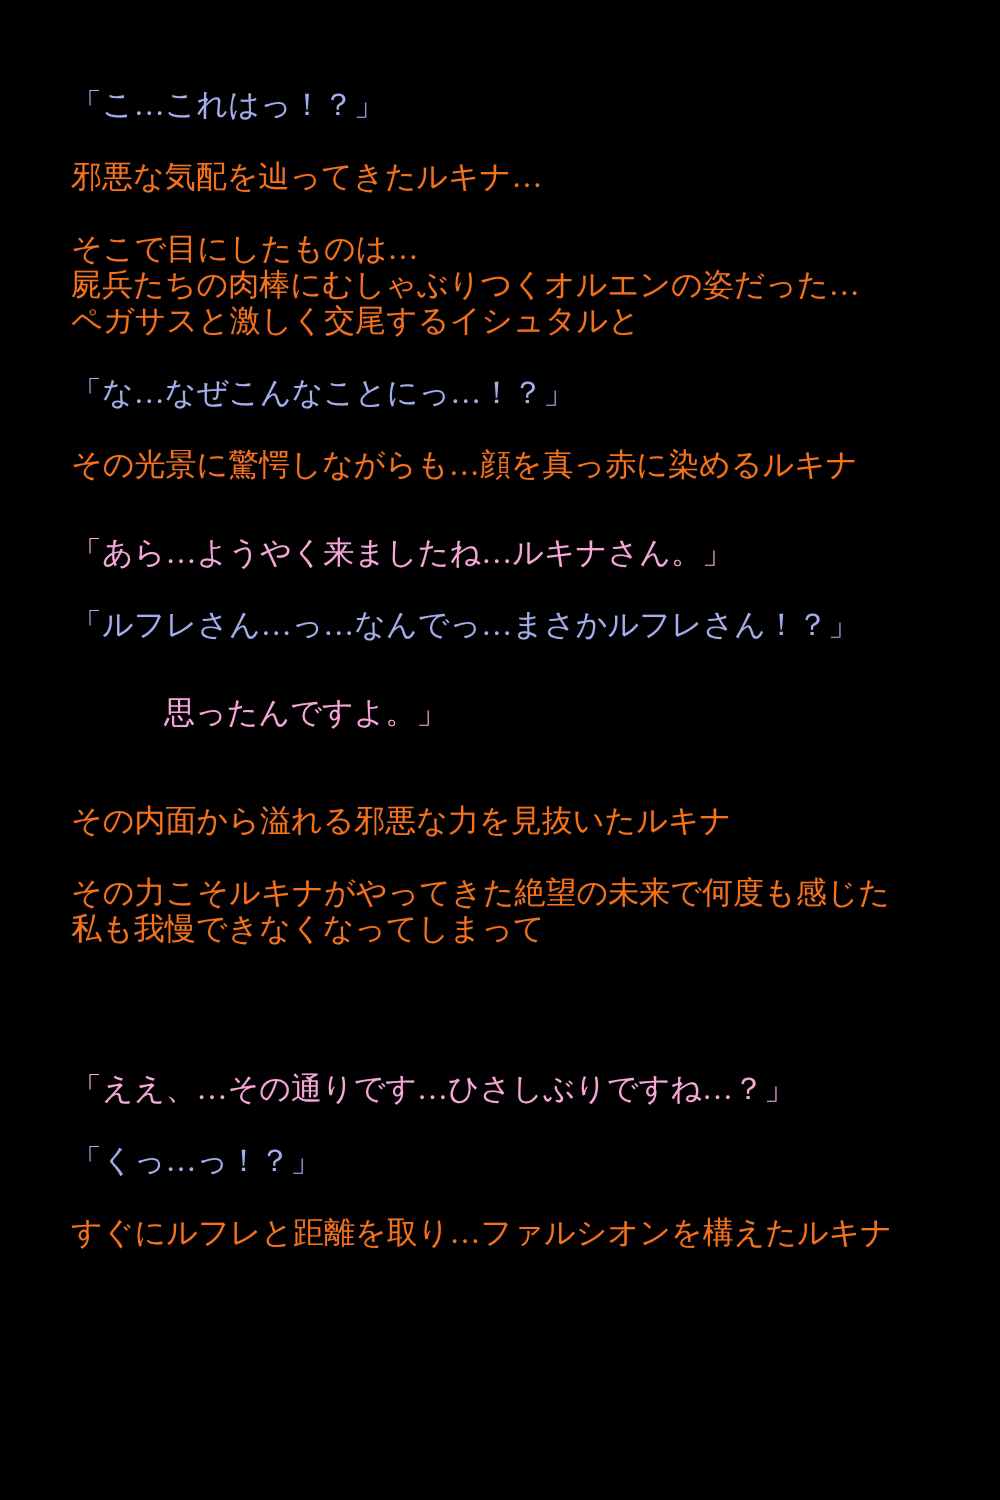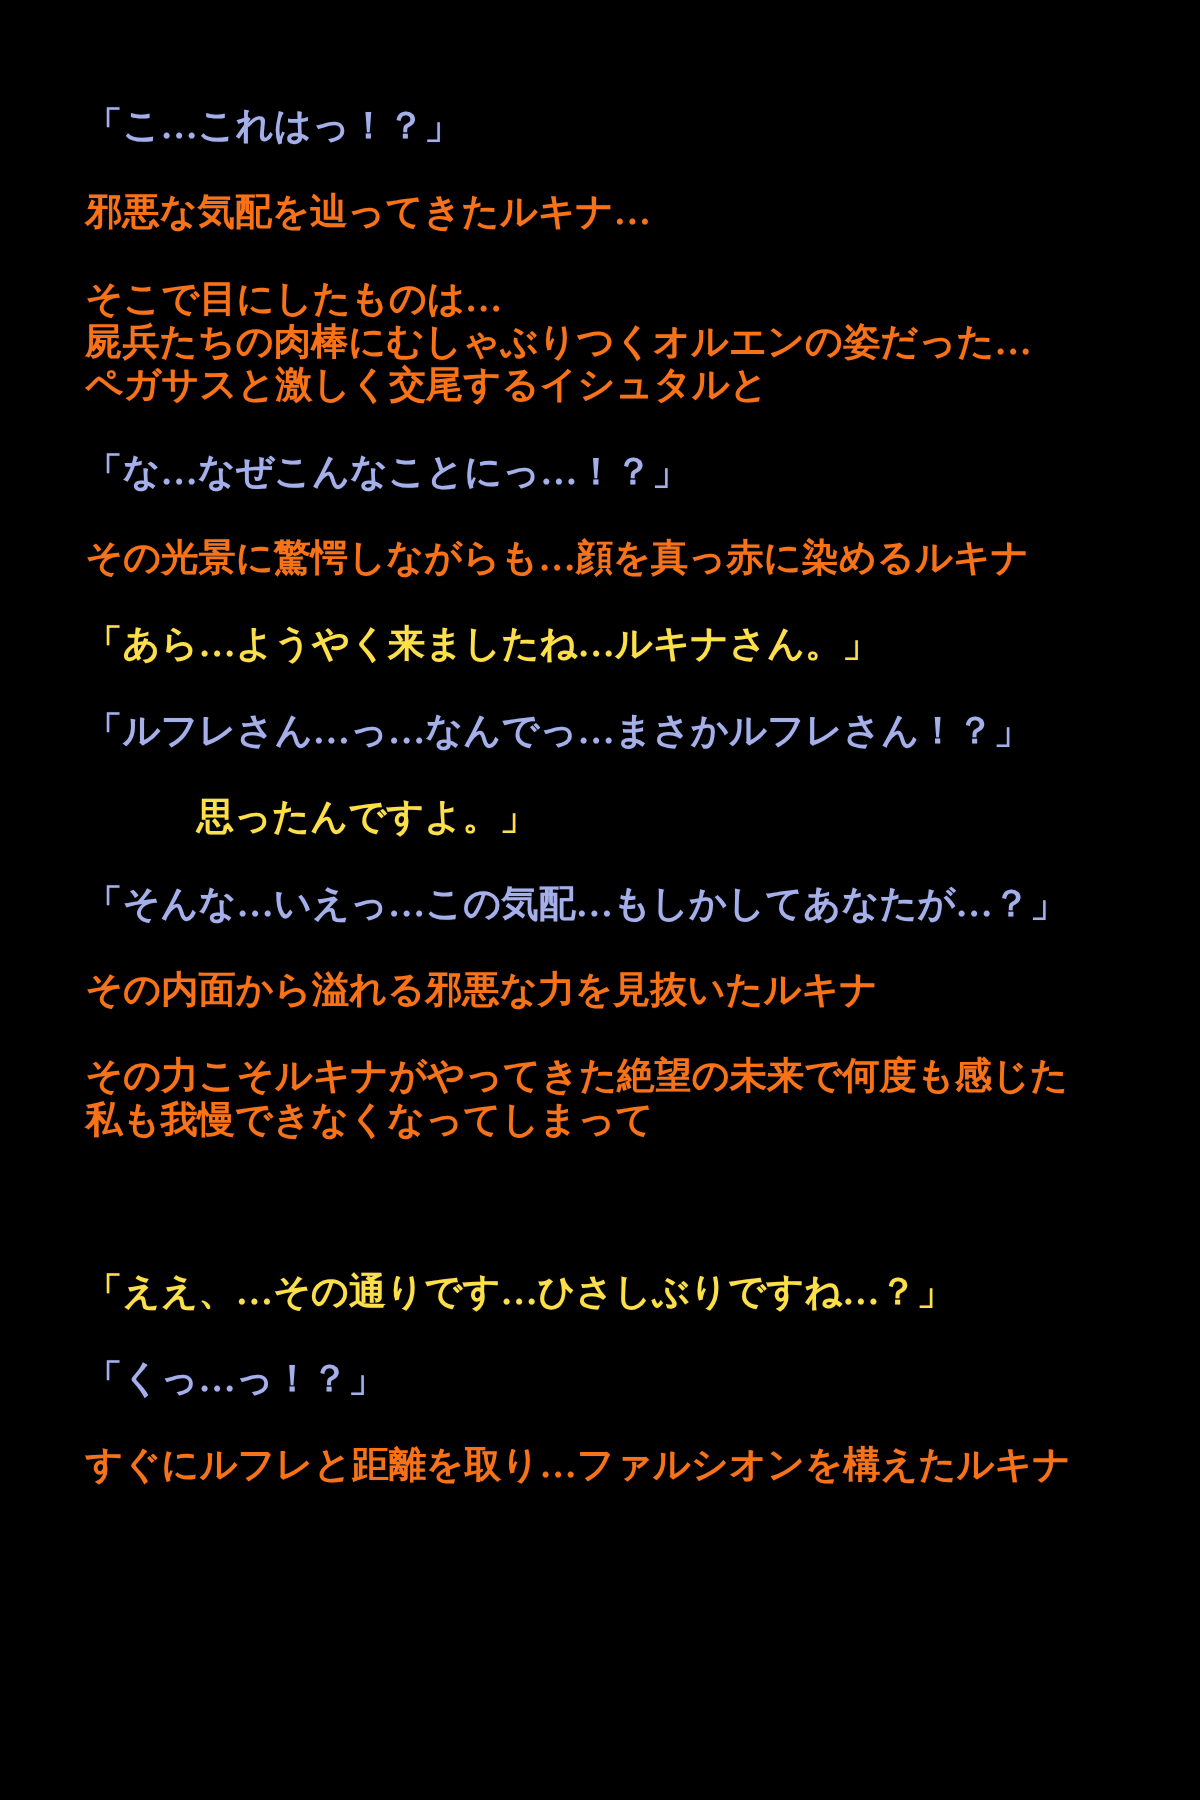--- a/index.html
+++ b/index.html
@@ -19,27 +19,27 @@
     position: absolute;
     top: 87px;
     left: 71px;
     right: 40px;
   }
   .line {
     font-size: 31px;
     line-height: 36px;
     height: 36px;
     white-space: pre;
-    font-weight: 700;
+    font-weight: 400;
     letter-spacing: 0px;
     text-shadow: 0 0 2px rgba(40,40,80,0.6);
   }
   .line.white    { color: #f97316; }
   .line.lavender { color: #a5afe8; }
-  .line.violet   { color: #fde047; }
+  .line.violet   { color: #f9a8d4; margin-top: 16px; }
 </style>
 </head>
 <body>
 
 <div class="page">
   <div class="story" id="story">
       <div class="line lavender">「こ…これはっ！？」</div>
       <div class="line white"></div>
       <div class="line white">邪悪な気配を辿ってきたルキナ…</div>
       <div class="line white"></div>
@@ -50,21 +50,20 @@
       <div class="line lavender">「な…なぜこんなことにっ…！？」</div>
       <div class="line white"></div>
       <div class="line white">その光景に驚愕しながらも…顔を真っ赤に染めるルキナ</div>
       <div class="line white"></div>
       <div class="line violet">「あら…ようやく来ましたね…ルキナさん。」</div>
       <div class="line white"></div>
       <div class="line lavender">「ルフレさん…っ…なんでっ…まさかルフレさん！？」</div>
       <div class="line white"></div>
       <div class="line violet">　　　思ったんですよ。」</div>
       <div class="line white"></div>
-      <div class="line lavender">「そんな…いえっ…この気配…もしかしてあなたが…？」</div>
       <div class="line white"></div>
       <div class="line white">その内面から溢れる邪悪な力を見抜いたルキナ</div>
       <div class="line white"></div>
       <div class="line white">その力こそルキナがやってきた絶望の未来で何度も感じた</div>
       <div class="line white">私も我慢できなくなってしまって</div>
       <div class="line white"></div>
       <div class="line white"></div>
       <div class="line white"></div>
       <div class="line violet">「ええ、…その通りです…ひさしぶりですね…？」</div>
       <div class="line white"></div>

